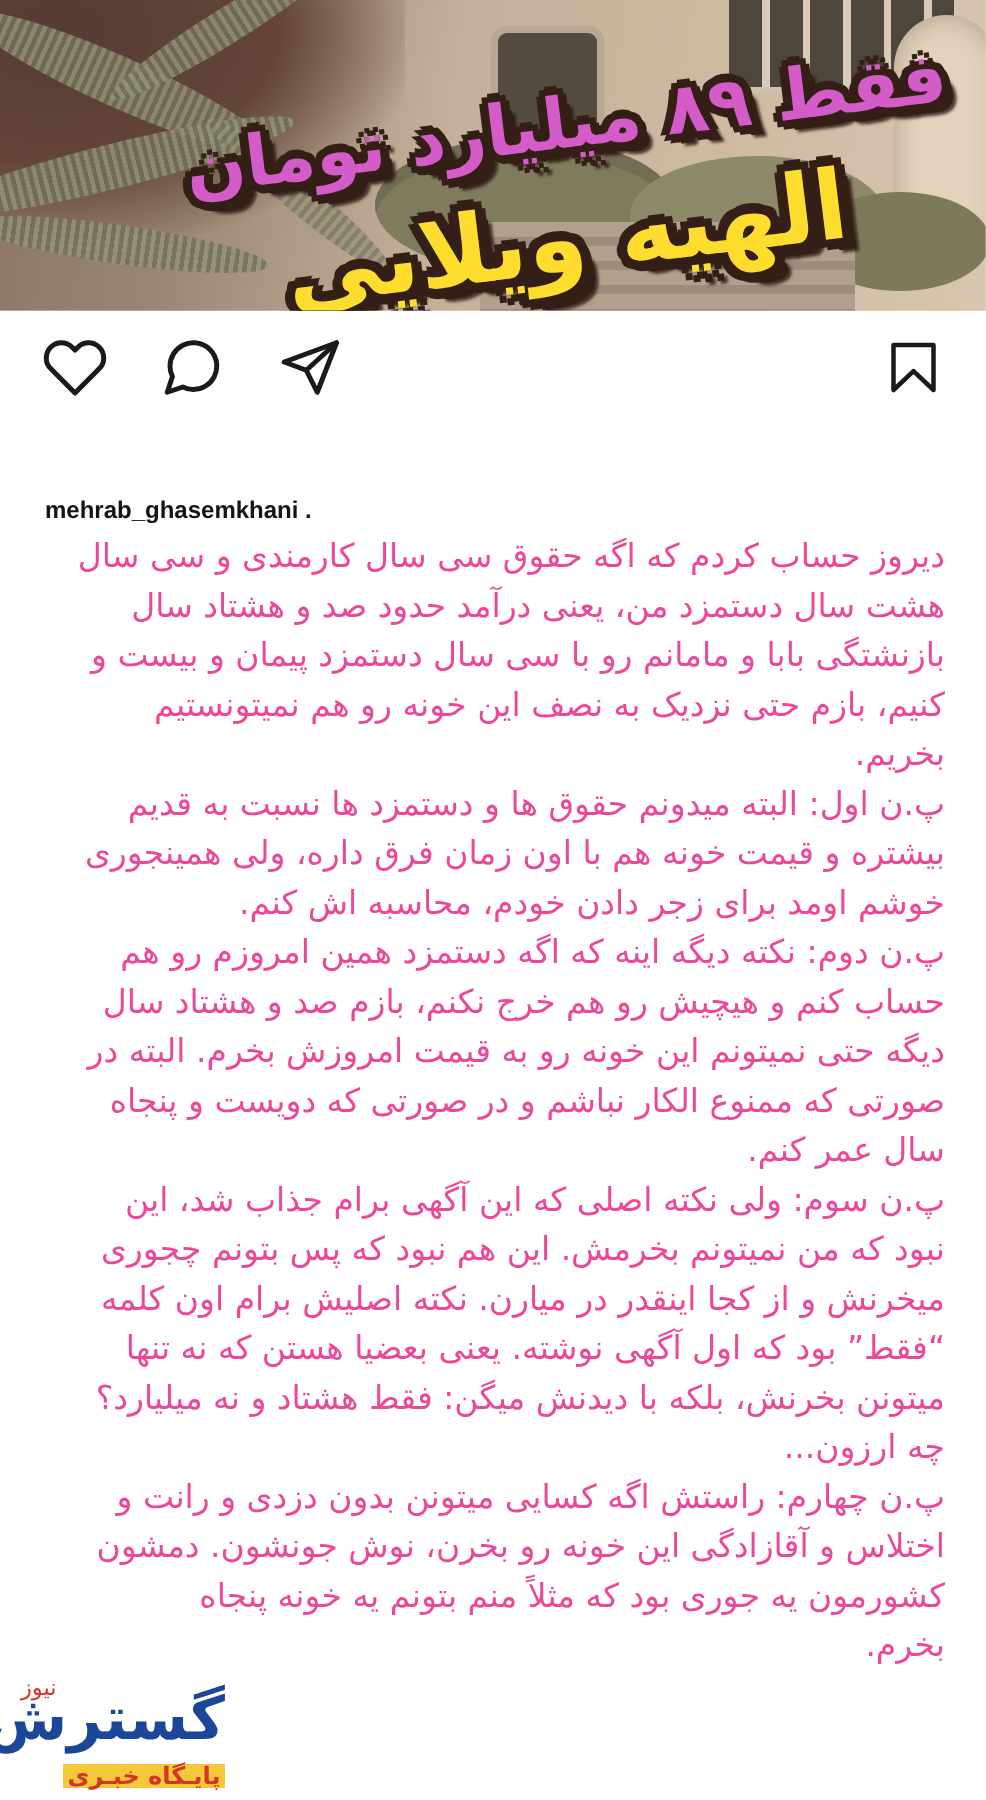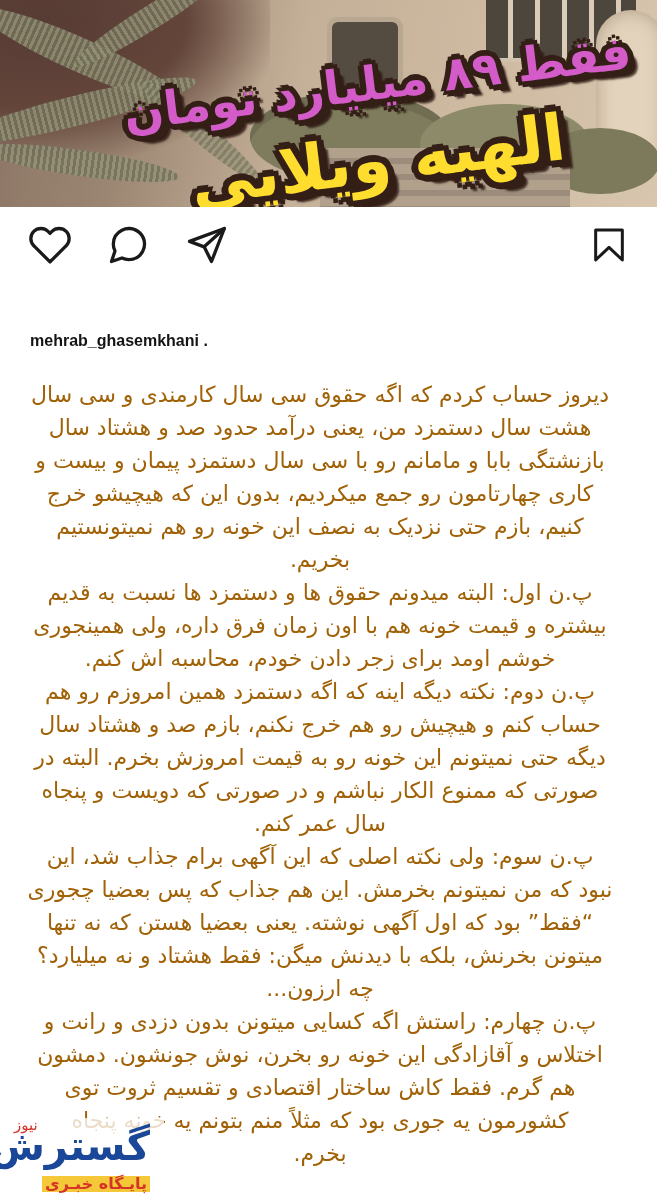--- a/index.html
+++ b/index.html
@@ -40,21 +40,21 @@
     text-shadow:-5px -5px 0 var(--oc),5px -5px 0 var(--oc),-5px 5px 0 var(--oc),5px 5px 0 var(--oc),
       -7px 0 0 var(--oc),7px 0 0 var(--oc),0 -7px 0 var(--oc),0 7px 0 var(--oc),8px 8px 0 var(--oc),10px 10px 2px rgba(40,20,15,.8);}
   
   .actions{position:absolute;top:213px;left:0;width:657px;height:64px;display:flex;align-items:center;padding:0 28px;box-sizing:border-box;}
   .actions .left{display:flex;gap:34px;align-items:center;}
   .actions svg{display:block;}
   .spacer{flex:1;}
   
   .username{position:absolute;top:332px;left:30px;font-size:16px;font-weight:600;color:#141414;
     font-family:"Liberation Sans","DejaVu Sans",sans-serif;direction:ltr;}
-  .caption{position:absolute;top:378px;right:27px;left:10px;direction:rtl;text-align:center;color:#a16207;}
+  .caption{position:absolute;top:355px;right:27px;left:10px;direction:rtl;text-align:right;color:#ec4899;}
   .caption .cline{font-size:22px;line-height:33px;white-space:nowrap;}
   
   .watermark{position:absolute;left:4px;bottom:6px;width:160px;height:76px;background:rgba(255,255,255,.78);}
   .wm-suffix{position:absolute;top:-2px;left:10px;font-size:15px;font-weight:normal;color:var(--wm-red);}
   .wm-brand{position:absolute;top:6px;right:14px;font-size:40px;font-weight:bold;color:var(--wm-blue);line-height:1.1;letter-spacing:-1px;}
   .wm-tagline{position:absolute;bottom:2px;right:14px;width:108px;height:16px;background:var(--wm-yellow);
     color:var(--wm-red);font-size:16px;font-weight:bold;text-align:center;line-height:16px;direction:rtl;}
 </style>
 </head>
 <body>
@@ -104,39 +104,38 @@
     </svg>
   </span>
 </div>
 
 <div class="username">mehrab_ghasemkhani .</div>
 
 <div class="caption" id="caption">
     <div class="cline">دیروز حساب کردم که اگه حقوق سی سال کارمندی و سی سال</div>
     <div class="cline">هشت سال دستمزد من، یعنی درآمد حدود صد و هشتاد سال</div>
     <div class="cline">بازنشتگی بابا و مامانم رو با سی سال دستمزد پیمان و بیست و</div>
-    <div class="cline">کاری چهارتامون رو جمع میکردیم، بدون این که هیچیشو خرج</div>
     <div class="cline">کنیم، بازم حتی نزدیک به نصف این خونه رو هم نمیتونستیم</div>
     <div class="cline">بخریم.</div>
     <div class="cline">پ.ن اول: البته میدونم حقوق ها و دستمزد ها نسبت به قدیم</div>
     <div class="cline">بیشتره و قیمت خونه هم با اون زمان فرق داره، ولی همینجوری</div>
     <div class="cline">خوشم اومد برای زجر دادن خودم، محاسبه اش کنم.</div>
     <div class="cline">پ.ن دوم: نکته دیگه اینه که اگه دستمزد همین امروزم رو هم</div>
     <div class="cline">حساب کنم و هیچیش رو هم خرج نکنم، بازم صد و هشتاد سال</div>
     <div class="cline">دیگه حتی نمیتونم این خونه رو به قیمت امروزش بخرم. البته در</div>
     <div class="cline">صورتی که ممنوع الکار نباشم و در صورتی که دویست و پنجاه</div>
     <div class="cline">سال عمر کنم.</div>
     <div class="cline">پ.ن سوم: ولی نکته اصلی که این آگهی برام جذاب شد، این</div>
-    <div class="cline">نبود که من نمیتونم بخرمش. این هم جذاب که پس بعضیا چجوری</div>
+    <div class="cline">نبود که من نمیتونم بخرمش. این هم نبود که پس بتونم چجوری</div>
+    <div class="cline">میخرنش و از کجا اینقدر در میارن. نکته اصلیش برام اون کلمه</div>
     <div class="cline">“فقط” بود که اول آگهی نوشته. یعنی بعضیا هستن که نه تنها</div>
     <div class="cline">میتونن بخرنش، بلکه با دیدنش میگن: فقط هشتاد و نه میلیارد؟</div>
     <div class="cline">چه ارزون...</div>
     <div class="cline">پ.ن چهارم: راستش اگه کسایی میتونن بدون دزدی و رانت و</div>
     <div class="cline">اختلاس و آقازادگی این خونه رو بخرن، نوش جونشون. دمشون</div>
-    <div class="cline">هم گرم. فقط کاش ساختار اقتصادی و تقسیم ثروت توی</div>
     <div class="cline">کشورمون یه جوری بود که مثلاً منم بتونم یه خونه پنجاه</div>
     <div class="cline">بخرم.</div>
   </div>
 
 <div class="watermark">
   <div class="wm-suffix">نیوز</div>
   <div class="wm-brand">گسترش</div>
   <div class="wm-tagline">پایـگاه خبـری</div>
 </div>
 

